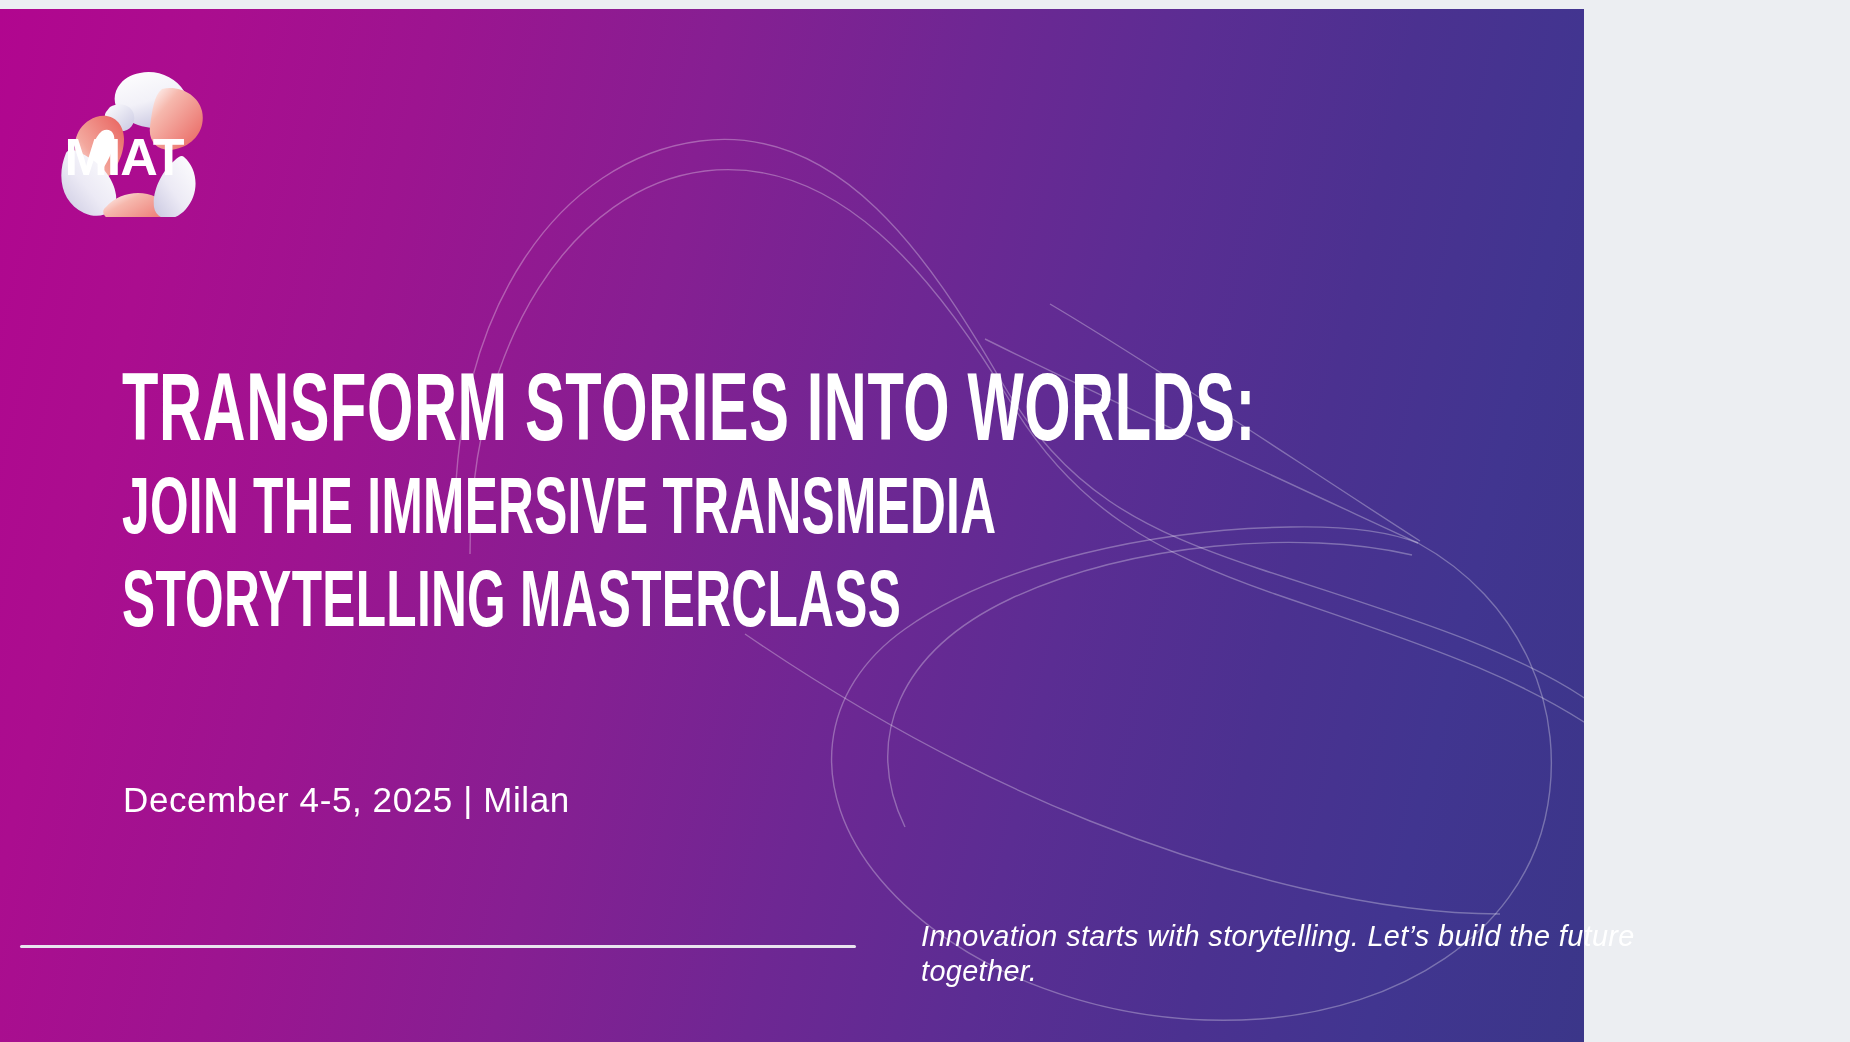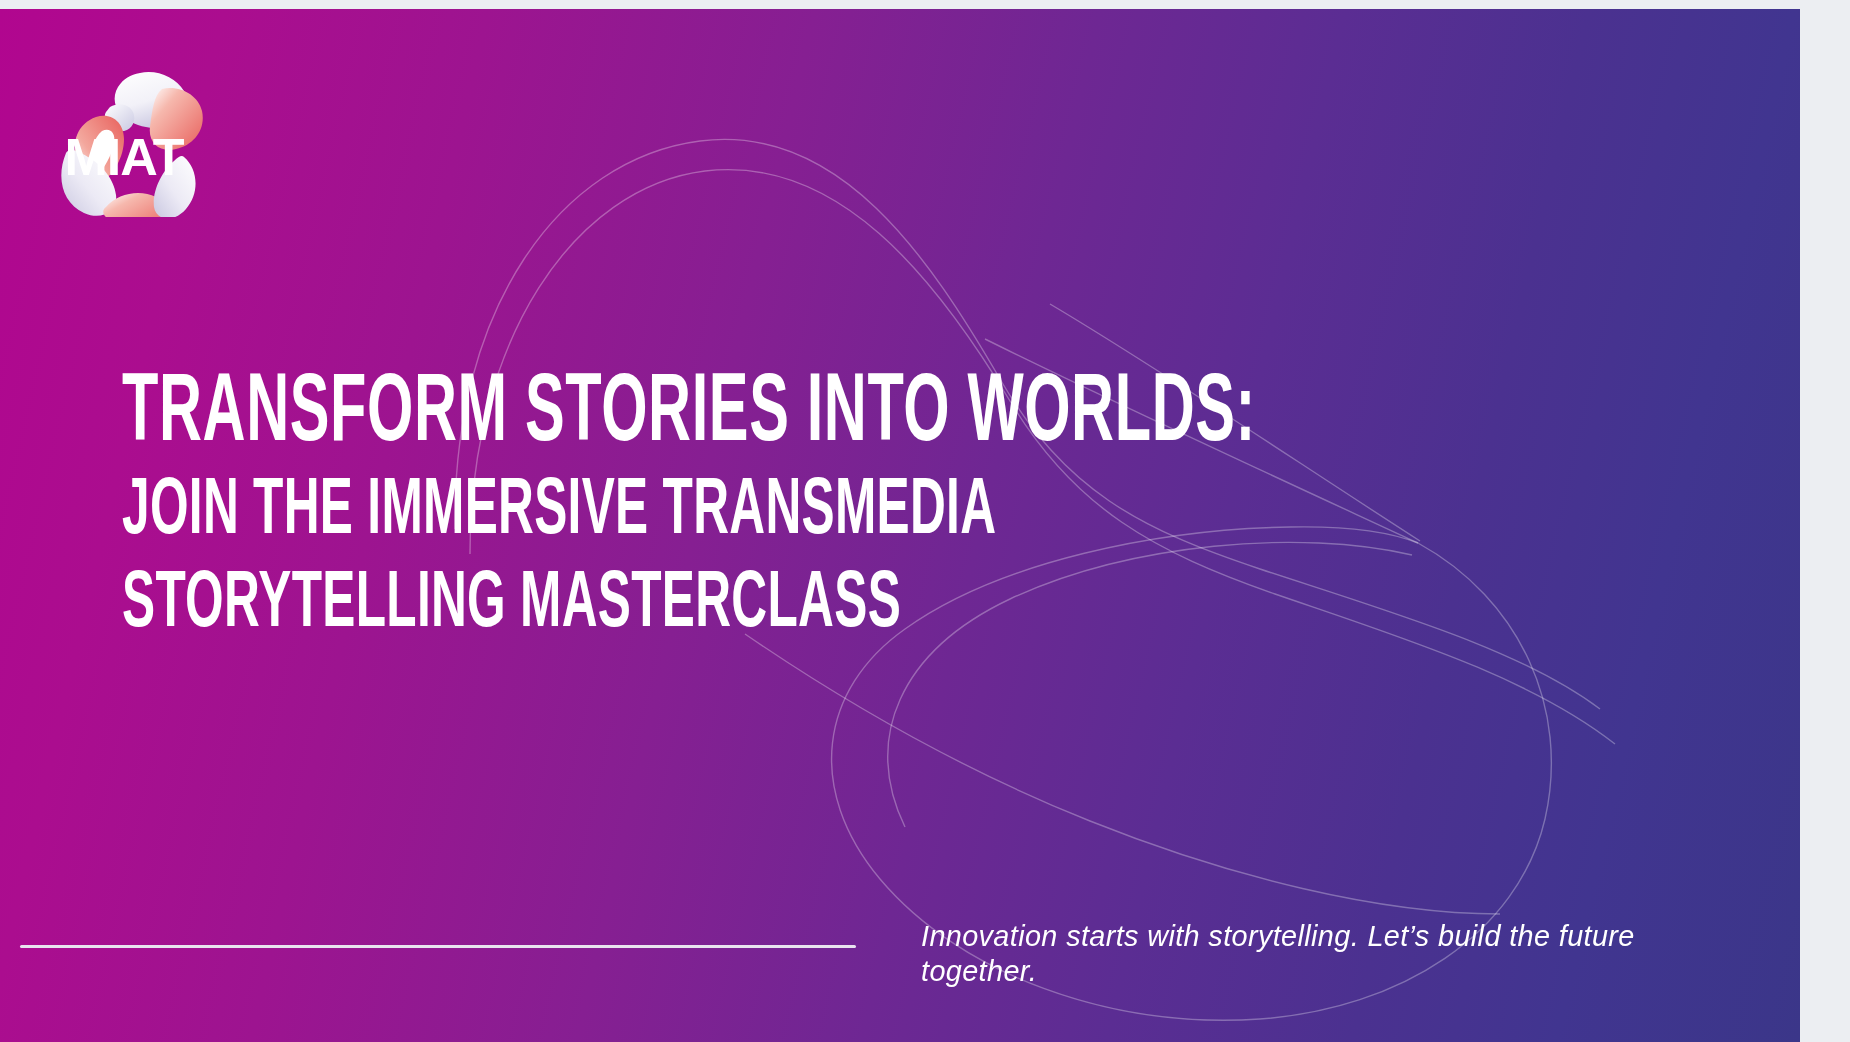--- a/index.html
+++ b/index.html
@@ -30,21 +30,21 @@
     height: 9px;
     background: #eceef2;
     z-index: 6;
   }
 
   
   .bg {
     position: absolute;
     left: 0;
     top: 9px;
-    width: 1800px;
+    width: 1584px;
     height: 1033px;
     background:
       linear-gradient(103deg,
         #b1068f 0%,
         #ab0d8f 11%,
         #9d1490 24%,
         #861f92 40%,
         #6e2793 54%,
         #5b2d93 66%,
         #4b3190 78%,
@@ -235,18 +235,19 @@
       <text x="80" y="118" text-anchor="middle" font-family="Liberation Sans, sans-serif" font-weight="700" font-size="52" letter-spacing="-1" fill="#ffffff">MIAT</text>
     </svg>
   </div>
 
   <div class="headline">
     <div class="h-line h-line1">TRANSFORM STORIES INTO WORLDS:</div>
     <div class="h-line h-line2">JOIN THE IMMERSIVE TRANSMEDIA</div>
     <div class="h-line h-line3">STORYTELLING MASTERCLASS</div>
   </div>
 
+  <div class="dateline">December 4-5, 2025 | Milan</div>
 
   <div class="rule"></div>
 
   <div class="tagline">Innovation starts with storytelling. Let’s build the future together.</div>
 
 </div>
 
 </body></html>

